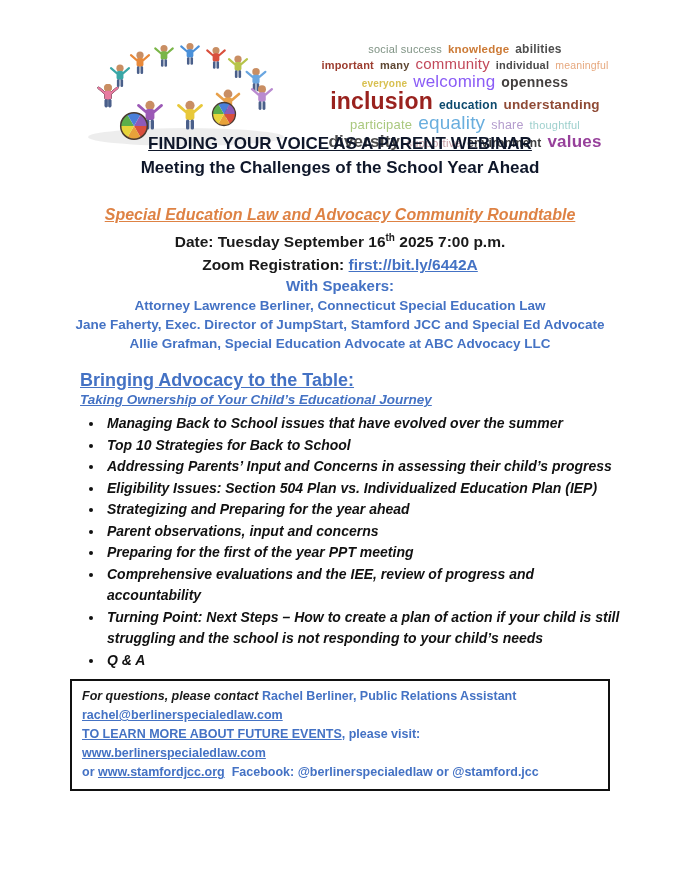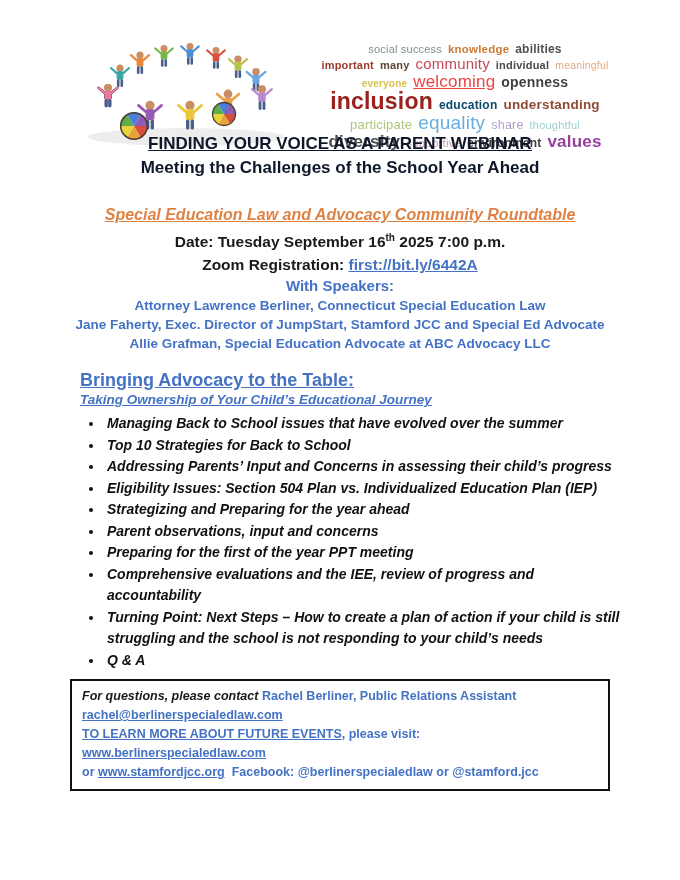--- a/index.html
+++ b/index.html
@@ -89,21 +89,21 @@
       <use href="#wheel" transform="translate(62,92) scale(.95)"></use>
       <use href="#wheel" transform="translate(152,80) scale(.82)"></use>
       <style>
         .head{fill:#c98e63;} .shirt{fill:currentColor;} .arm{stroke:currentColor;}
         .pant{fill:#4a5f8a;}
       </style>
     </svg>
     <div class="wordcloud">
         <div class="wc-line"><span class="wc-word" style="color: rgb(127, 147, 132); font-size: 11px;">social success</span><span class="wc-word" style="color: rgb(204, 122, 54); font-size: 11.5px; font-weight: bold;">knowledge</span><span class="wc-word" style="color: rgb(79, 79, 79); font-size: 12px; font-weight: bold;">abilities</span></div>
         <div class="wc-line"><span class="wc-word" style="color: rgb(156, 60, 46); font-size: 11px; font-weight: bold;">important</span><span class="wc-word" style="color: rgb(93, 71, 51); font-size: 11px; font-weight: bold;">many</span><span class="wc-word" style="color: rgb(194, 72, 90); font-size: 15px;">community</span><span class="wc-word" style="color: rgb(74, 74, 74); font-size: 11px; font-weight: bold;">individual</span><span class="wc-word" style="color: rgb(230, 168, 126); font-size: 10.5px;">meaningful</span></div>
-        <div class="wc-line"><span class="wc-word" style="color: rgb(216, 192, 80); font-size: 10px; font-weight: bold;">everyone</span><span class="wc-word" style="color: #ef4444; font-size: 17px; text-decoration: underline;">welcoming</span><span class="wc-word" style="color: rgb(67, 63, 62); font-size: 14px; font-weight: bold;">openness</span></div>
+        <div class="wc-line"><span class="wc-word" style="color: rgb(216, 192, 80); font-size: 10px; font-weight: bold;">everyone</span><span class="wc-word" style="color: #8b5cf6; font-size: 17px;">welcoming</span><span class="wc-word" style="color: rgb(67, 63, 62); font-size: 14px; font-weight: bold;">openness</span></div>
         <div class="wc-line"><span class="wc-word" style="color: rgb(153, 34, 30); font-size: 23px; font-weight: bold;">inclusion</span><span class="wc-word" style="color: #0c4a6e; font-size: 12px; font-weight: bold;">education</span><span class="wc-word" style="color: rgb(143, 74, 53); font-size: 13.5px; font-weight: bold;">understanding</span></div>
         <div class="wc-line"><span class="wc-word" style="color: rgb(170, 200, 126); font-size: 13px;">participate</span><span class="wc-word" style="color: rgb(105, 174, 222); font-size: 19px;">equality</span><span class="wc-word" style="color: rgb(180, 156, 205); font-size: 12.5px;">share</span><span class="wc-word" style="color: rgb(158, 208, 205); font-size: 11px;">thoughtful</span></div>
         <div class="wc-line"><span class="wc-word" style="color: rgb(76, 76, 76); font-size: 17px; font-weight: bold;">diversity</span><span class="wc-word" style="color: rgb(199, 160, 166); font-size: 11.5px;">supportive</span><span class="wc-word" style="color: rgb(62, 62, 62); font-size: 12px; font-weight: bold;">environment</span><span class="wc-word" style="color: rgb(151, 65, 155); font-size: 17px; font-weight: bold;">values</span></div>
       </div>
   </div>
 
   <div class="title-block">
     <div class="title-line1">FINDING YOUR VOICE AS A PARENT WEBINAR</div>
     <div class="title-line2">Meeting the Challenges of the School Year Ahead</div>
   </div>

